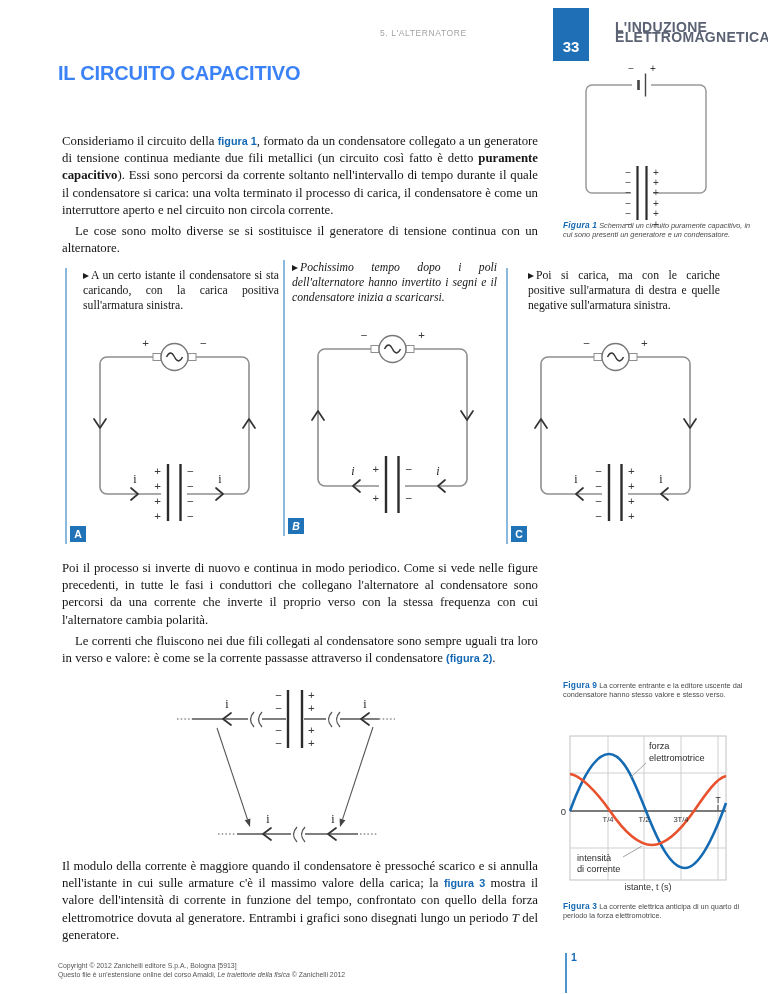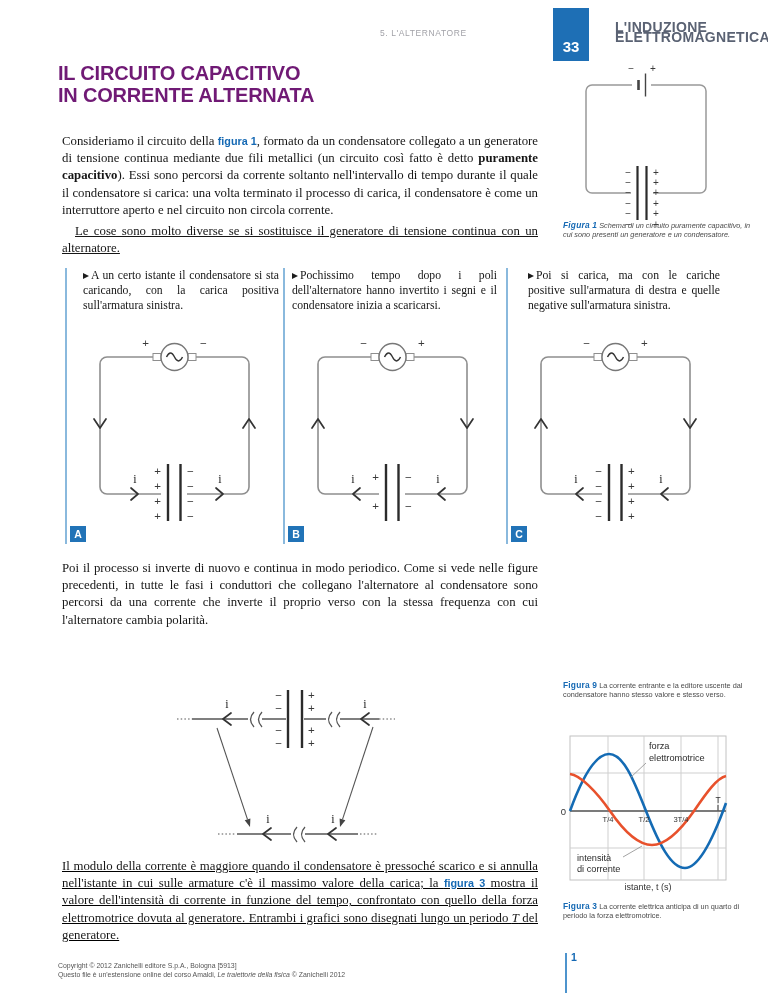--- a/index.html
+++ b/index.html
@@ -5,24 +5,24 @@
   html,body{margin:0;padding:0;}
   body{width:768px;height:994px;position:relative;background:#ffffff;overflow:hidden;
        font-family:"Liberation Sans",sans-serif;}
   .abs{position:absolute;}
   
   .chapter-label{font-size:8.5px;letter-spacing:.6px;color:#a2a2a8;width:160px;}
   .unit-badge{width:36px;height:53px;background:#1e6fb5;color:#fff;display:flex;align-items:flex-end;justify-content:center;}
   .unit-badge span{font-size:15px;font-weight:bold;padding-bottom:6px;}
   .unit-title{font-size:14px;font-weight:bold;color:#5a6273;line-height:10px;letter-spacing:.3px;margin-left:19px;}
   
-  .page-title{color:#701a75;font-weight:bold;font-size:20px;line-height:21.5px;letter-spacing:-.2px;}
+  .page-title{color:#3b82f6;font-weight:bold;font-size:20px;line-height:21.5px;letter-spacing:-.2px;}
   
   .serifp{font-family:"Liberation Serif",serif;font-size:12.8px;line-height:17.2px;color:#161616;text-align:justify;margin:4px;}
-  .indent{text-indent:13px;text-decoration:underline;}
+  .indent{text-indent:13px;}
   .figref{color:#1569b4;font-family:"Liberation Sans",sans-serif;font-weight:bold;font-size:10.8px;}
   .bold{font-weight:bold;}
   .ital{font-style:italic;}
   
   .col{border-left:2px solid #8ab9dd;padding-left:7px;box-sizing:border-box;}
   .coltext{font-family:"Liberation Serif",serif;font-size:11.7px;line-height:15.2px;color:#161616;text-align:justify;margin:0;}
   .bullet-tri{display:inline-block;width:0;height:0;border-left:6px solid #1d1d1d;border-top:3.8px solid transparent;border-bottom:3.8px solid transparent;margin-right:2px;}
   .letterbox{width:16px;height:16px;background:#2173b7;color:#fff;font-weight:bold;font-size:10.5px;display:flex;align-items:center;justify-content:center;}
   
   .cap{font-size:7.3px;line-height:9.4px;color:#4a4a4a;}
@@ -44,21 +44,20 @@
 <div class="abs unit-badge" style="left:553px;top:8px;">
   <span>33</span>
 </div>
 <div class="abs unit-title" style="left:596px;top:22px;">
   <div>L'INDUZIONE</div>
   <div>ELETTROMAGNETICA</div>
 </div>
 
 <h1 class="abs page-title" style="left:58px;top:63px;margin:0;">
   <span>IL CIRCUITO CAPACITIVO</span><br>
-  <span>IN CORRENTE ALTERNATA</span>
 </h1>
 
 <div class="abs" style="left:58px;top:129px;width:484px;">
   <p class="serifp"><span>Consideriamo il circuito della </span><span class="figref">figura 1</span><span>, formato da un condensatore collegato a un generatore di tensione continua mediante due fili metallici (un circuito così fatto è detto </span><span class="bold">puramente capacitivo</span><span>). Essi sono percorsi da corrente soltanto nell'intervallo di tempo durante il quale il condensatore si carica: una volta terminato il processo di carica, il condensatore è come un interruttore aperto e nel circuito non circola corrente.</span></p>
   <p class="serifp indent">Le cose sono molto diverse se si sostituisce il generatore di tensione continua con un alternatore.</p>
 </div>
 
 <div class="abs" id="fig1-svg" style="left:578px;top:60px;"><svg viewBox="0 0 170 172" width="170" height="172" xmlns="http://www.w3.org/2000/svg">
       <rect x="8" y="25" width="120" height="108" rx="6" fill="none" stroke="#999" stroke-width="1.5"></rect>
       <rect x="54" y="20" width="19" height="10" fill="#fff"></rect>
@@ -109,21 +108,21 @@
         <text x="107" y="175" class="sg">−</text>
         <text x="81" y="190" text-anchor="end" class="sg">+</text>
         <text x="107" y="190" class="sg">−</text>
         <text x="55" y="153" text-anchor="middle" class="cur">i</text>
         <text x="140" y="153" text-anchor="middle" class="cur">i</text>
         <polyline points="51,158 58,164 51,170" fill="none" stroke="#333" stroke-width="1.7" stroke-linecap="round" stroke-linejoin="round"></polyline>
         <polyline points="136,158 143,164 136,170" fill="none" stroke="#333" stroke-width="1.7" stroke-linecap="round" stroke-linejoin="round"></polyline>
       </svg></div>
   <div class="abs letterbox" style="left:3px;top:258px;">A</div>
 </div>
-<div class="abs col" style="left:283px;top:268px;width:214px;height:276px;">
+<div class="abs col" style="left:283px;top:260px;width:214px;height:276px;font-style:italic;">
   <p class="coltext"><span class="bullet-tri"></span><span>Pochissimo tempo dopo i poli dell'alternatore hanno invertito i segni e il condensatore inizia a scaricarsi.</span></p>
   <div class="abs" style="left:13px;top:62px;" id="circ1"><svg viewBox="0 0 190 196" width="190" height="196" xmlns="http://www.w3.org/2000/svg">
         <rect x="20" y="27" width="149" height="137" rx="7" fill="none" stroke="#8e8e8e" stroke-width="1.6"></rect>
         <rect x="73" y="23.5" width="8" height="7" fill="#fff" stroke="#8e8e8e" stroke-width="1"></rect>
         <rect x="108" y="23.5" width="8" height="7" fill="#fff" stroke="#8e8e8e" stroke-width="1"></rect>
         <circle cx="94.5" cy="27" r="13.5" fill="#fff" stroke="#787878" stroke-width="1.4"></circle>
         <path d="M86.5 27 q4 -8 8 0 q4 8 8 0" fill="none" stroke="#333" stroke-width="1.4"></path>
         <text x="69" y="17" text-anchor="end" class="sg">−</text>
         <text x="120" y="17" class="sg">+</text>
         <polyline points="14,98 20,89 26,98" fill="none" stroke="#333" stroke-width="1.7" stroke-linecap="round" stroke-linejoin="round"></polyline>
@@ -168,20 +167,21 @@
         <text x="55" y="153" text-anchor="middle" class="cur">i</text>
         <text x="140" y="153" text-anchor="middle" class="cur">i</text>
         <polyline points="62,158 55,164 62,170" fill="none" stroke="#333" stroke-width="1.7" stroke-linecap="round" stroke-linejoin="round"></polyline>
         <polyline points="147,158 140,164 147,170" fill="none" stroke="#333" stroke-width="1.7" stroke-linecap="round" stroke-linejoin="round"></polyline>
       </svg></div>
   <div class="abs letterbox" style="left:3px;top:258px;">C</div>
 </div>
 
 <div class="abs" style="left:58px;top:556px;width:484px;">
   <p class="serifp">Poi il processo si inverte di nuovo e continua in modo periodico. Come si vede nelle figure precedenti, in tutte le fasi i conduttori che collegano l'alternatore al condensatore sono percorsi da una corrente che inverte il proprio verso con la stessa frequenza con cui l'alternatore cambia polarità.</p>
+  <p class="serifp indent"><span>Le correnti che fluiscono nei due fili collegati al condensatore sono sempre uguali tra loro in verso e valore: è come se la corrente passasse attraverso il condensatore </span><span class="figref">(figura 2)</span><span>.</span></p>
 </div>
 
 <div class="abs" id="fig2-svg" style="left:95px;top:676px;"><svg viewBox="0 0 330 178" width="330" height="178" xmlns="http://www.w3.org/2000/svg">
       <line x1="82" y1="43" x2="97" y2="43" stroke="#555" stroke-width="1.1" stroke-dasharray="1.5,2.2"></line>
       <line x1="97" y1="43" x2="191" y2="43" stroke="#555" stroke-width="1.3"></line>
       <line x1="209" y1="43" x2="284" y2="43" stroke="#555" stroke-width="1.3"></line>
       <line x1="284" y1="43" x2="300" y2="43" stroke="#555" stroke-width="1.1" stroke-dasharray="1.5,2.2"></line>
       <rect x="153" y="35" width="14" height="16" fill="#fff"></rect>
       <path d="M159 36 q-7 7.5 0 15 M167 36 q-7 7.5 0 15" fill="none" stroke="#555" stroke-width="1.3"></path>
       <rect x="231" y="35" width="14" height="16" fill="#fff"></rect>
@@ -241,21 +241,21 @@
       <text x="97" y="29" font-size="9.2" fill="#2b2b2b">elettromotrice</text>
       <line x1="71" y1="125" x2="90" y2="114" stroke="#999" stroke-width="0.9"></line>
       <text x="25" y="129" font-size="9.2" fill="#2b2b2b">intensità</text>
       <text x="25" y="140" font-size="9.2" fill="#2b2b2b">di corrente</text>
       <text x="96" y="158" text-anchor="middle" font-size="9" fill="#333">istante, t (s)</text>
     </svg></div>
 <div class="abs cap" style="left:563px;top:902px;width:195px;">
   <span class="caplabel">Figura 3</span> <span>La corrente elettrica anticipa di un quarto di periodo la forza elettromotrice.</span>
 </div>
 
-<div class="abs" style="left:58px;top:854px;width:484px;text-decoration:underline;">
+<div class="abs" style="left:58px;top:854px;width:484px;">
   <p class="serifp"><span>Il modulo della corrente è maggiore quando il condensatore è pressoché scarico e si annulla nell'istante in cui sulle armature c'è il massimo valore della carica; la </span><span class="figref">figura 3</span><span> mostra il valore dell'intensità di corrente in funzione del tempo, confrontato con quello della forza elettromotrice dovuta al generatore. Entrambi i grafici sono disegnati lungo un periodo </span><span class="ital">T</span><span> del generatore.</span></p>
 </div>
 
 <div class="abs footer" style="left:58px;top:961px;">
   <div>Copyright © 2012 Zanichelli editore S.p.A., Bologna [5913]</div>
   <div><span>Questo file è un'estensione online del corso Amaldi, </span><span class="ital">Le traiettorie della fisica</span><span> © Zanichelli 2012</span></div>
 </div>
 <div class="abs pagebar" style="left:565px;top:953px;"></div>
 <div class="abs pagenum" style="left:571px;top:951px;">1</div>
 

